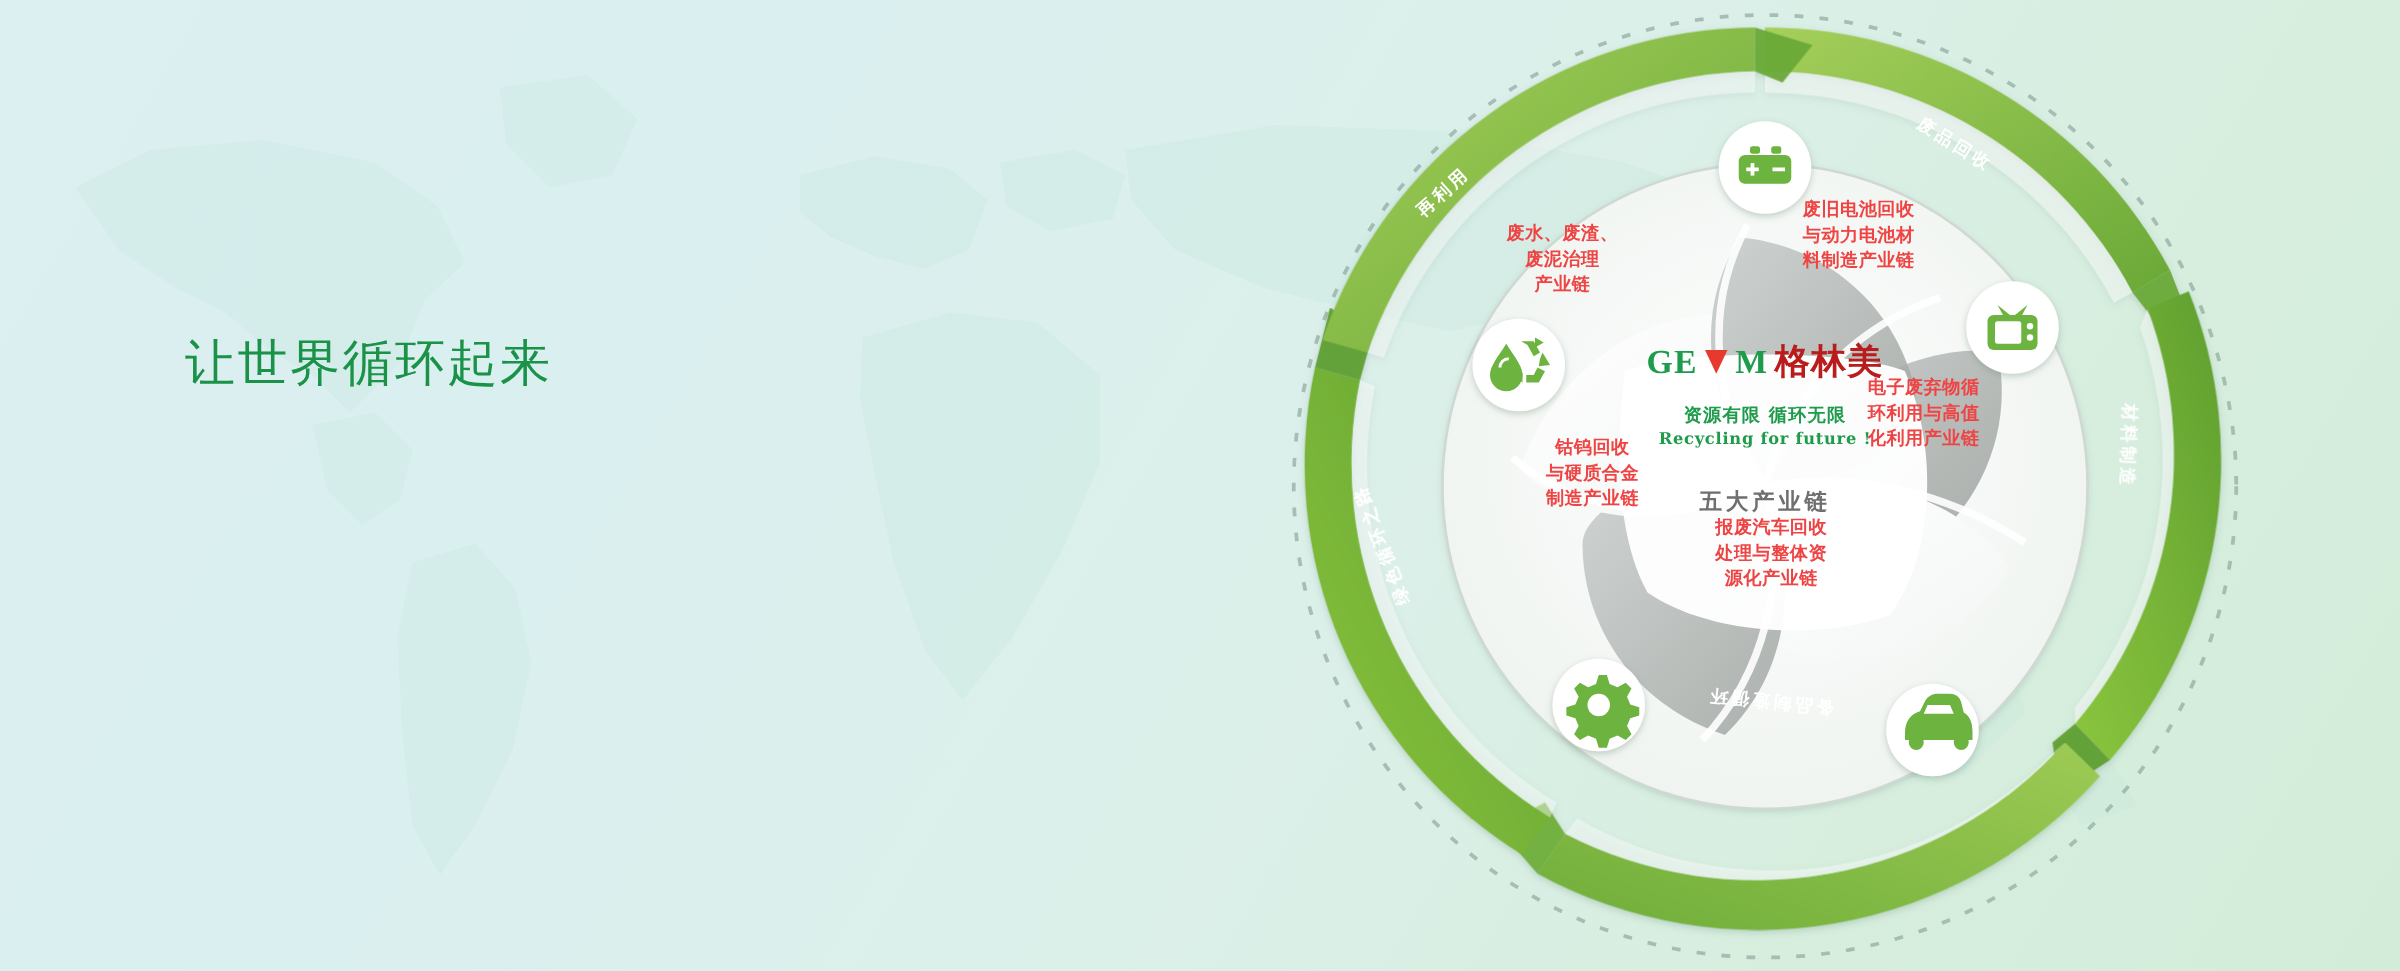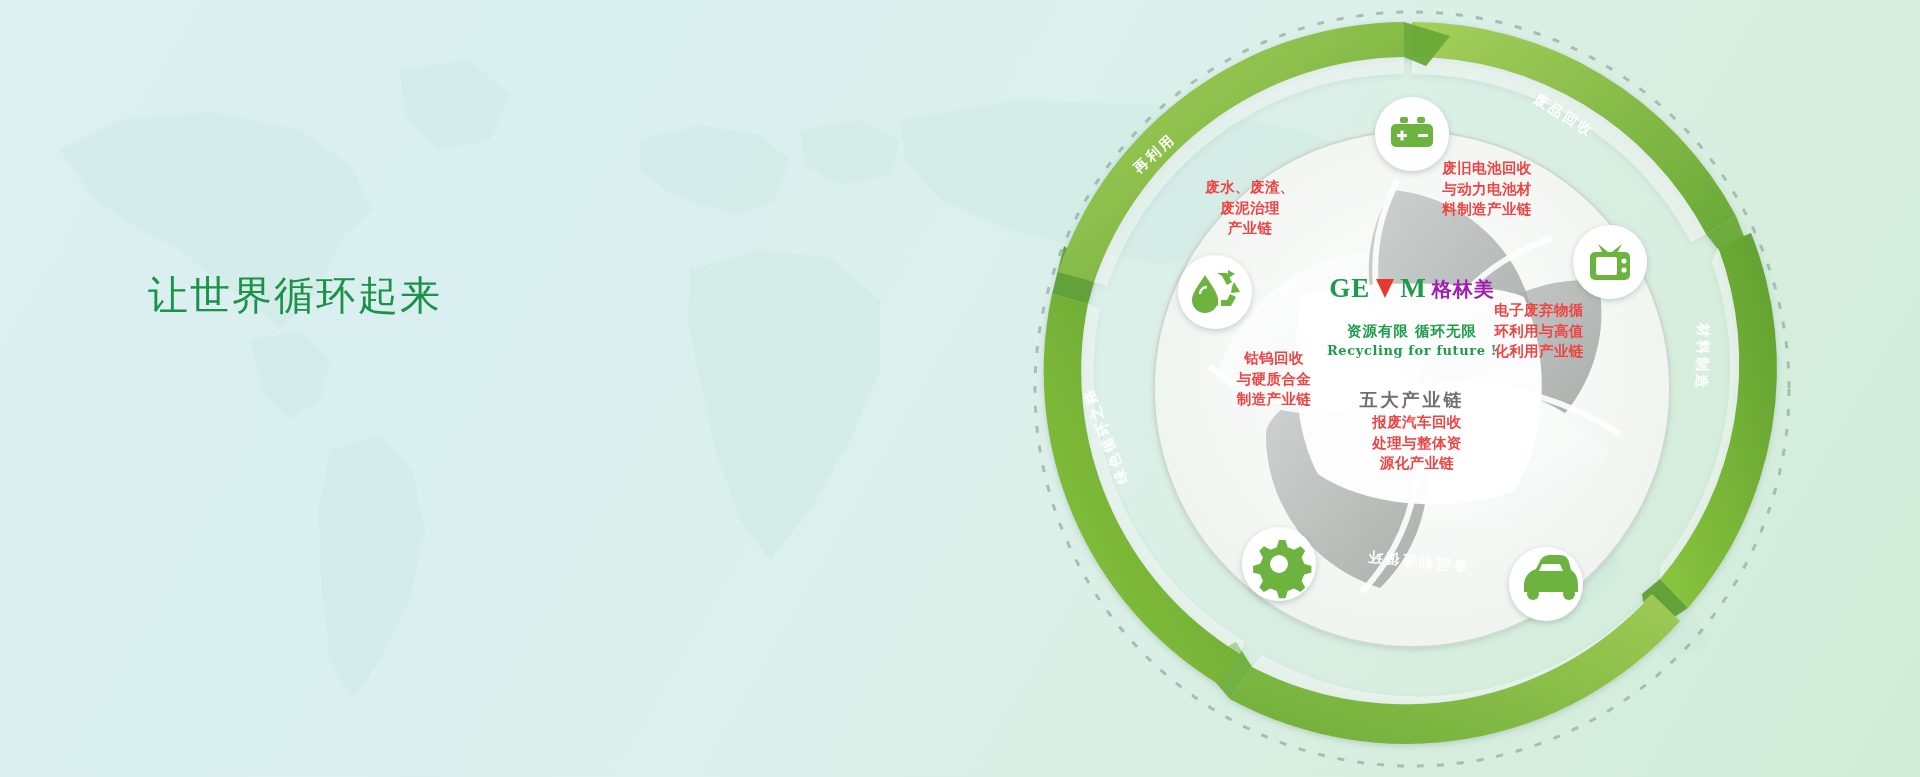--- a/index.html
+++ b/index.html
@@ -8,41 +8,41 @@
     font-family:"Liberation Sans","DejaVu Sans",sans-serif;
     background:linear-gradient(120deg,#dceff1 0%,#daeff0 25%,#dcf0ea 55%,#d7eedf 78%,#d3ecd9 100%);
     position:relative;
   }
   
   .worldmap{position:absolute;left:0;top:0;width:1920px;height:777px;opacity:.30;pointer-events:none;}
   
   .headline{position:absolute;left:148px;top:265px;}
   .headline div{
     color:#1a9247;font-size:40px;line-height:1.52;letter-spacing:2px;font-weight:500;
-    font-family:Liberation Sans, sans-serif;
+    font-family:Liberation Mono, monospace;
     white-space:nowrap;
   }
   
   .diagram{position:absolute;left:1012px;top:-6px;width:800px;height:790px;}
   .diagram svg{position:absolute;left:0;top:0;}
   .chainlabel{
     position:absolute;color:#ef4444;font-size:14.5px;line-height:1.42;text-align:center;
     font-family:"DejaVu Sans","Liberation Sans",sans-serif;font-weight:600;letter-spacing:.4px;
     white-space:pre-line;
   }
   .ringlabel{
     position:absolute;color:#ffffff;font-size:14px;letter-spacing:3px;font-weight:600;
     font-family:"DejaVu Sans","Liberation Sans",sans-serif;white-space:nowrap;
   }
   
   .centerlogo{position:absolute;left:292px;top:281px;width:216px;text-align:center;}
   .logo-row{display:flex;align-items:center;justify-content:center;gap:5px;}
   .gem-mark{font-family:Liberation Serif, serif;font-size:27px;font-weight:700;color:#1e9b4b;letter-spacing:1px;line-height:1;}
   .gem-tri{display:inline-block;width:0;height:0;border-left:9px solid transparent;border-right:9px solid transparent;border-top:19px solid #e8392e;vertical-align:middle;margin:0 1px;}
-  .gem-cn{font-family:"DejaVu Sans","Liberation Sans",sans-serif;font-size:20px;font-weight:700;color:#a21caf;letter-spacing:1px;line-height:1;}
+  .gem-cn{font-family:"DejaVu Sans","Liberation Sans",sans-serif;font-size:28px;font-weight:700;color:#b91c1c;letter-spacing:1px;line-height:1;}
   .slogan-cn{font-size:14.5px;color:#1e9b4b;font-weight:700;letter-spacing:1px;margin-top:20px;font-family:"DejaVu Sans","Liberation Sans",sans-serif;}
   .slogan-en{font-size:13px;color:#1e9b4b;font-weight:700;letter-spacing:.6px;margin-top:2px;font-family:"DejaVu Serif","Liberation Serif",serif;}
   .core-title{font-size:18px;color:#6f6f6f;font-weight:700;letter-spacing:3px;margin-top:30px;font-family:"DejaVu Sans","Liberation Sans",sans-serif;}
 </style>
 </head>
 <body>
 
 <svg class="worldmap" viewBox="0 0 1920 777" preserveAspectRatio="none">
   <g fill="#bfe3d8" opacity="0.75">
 

